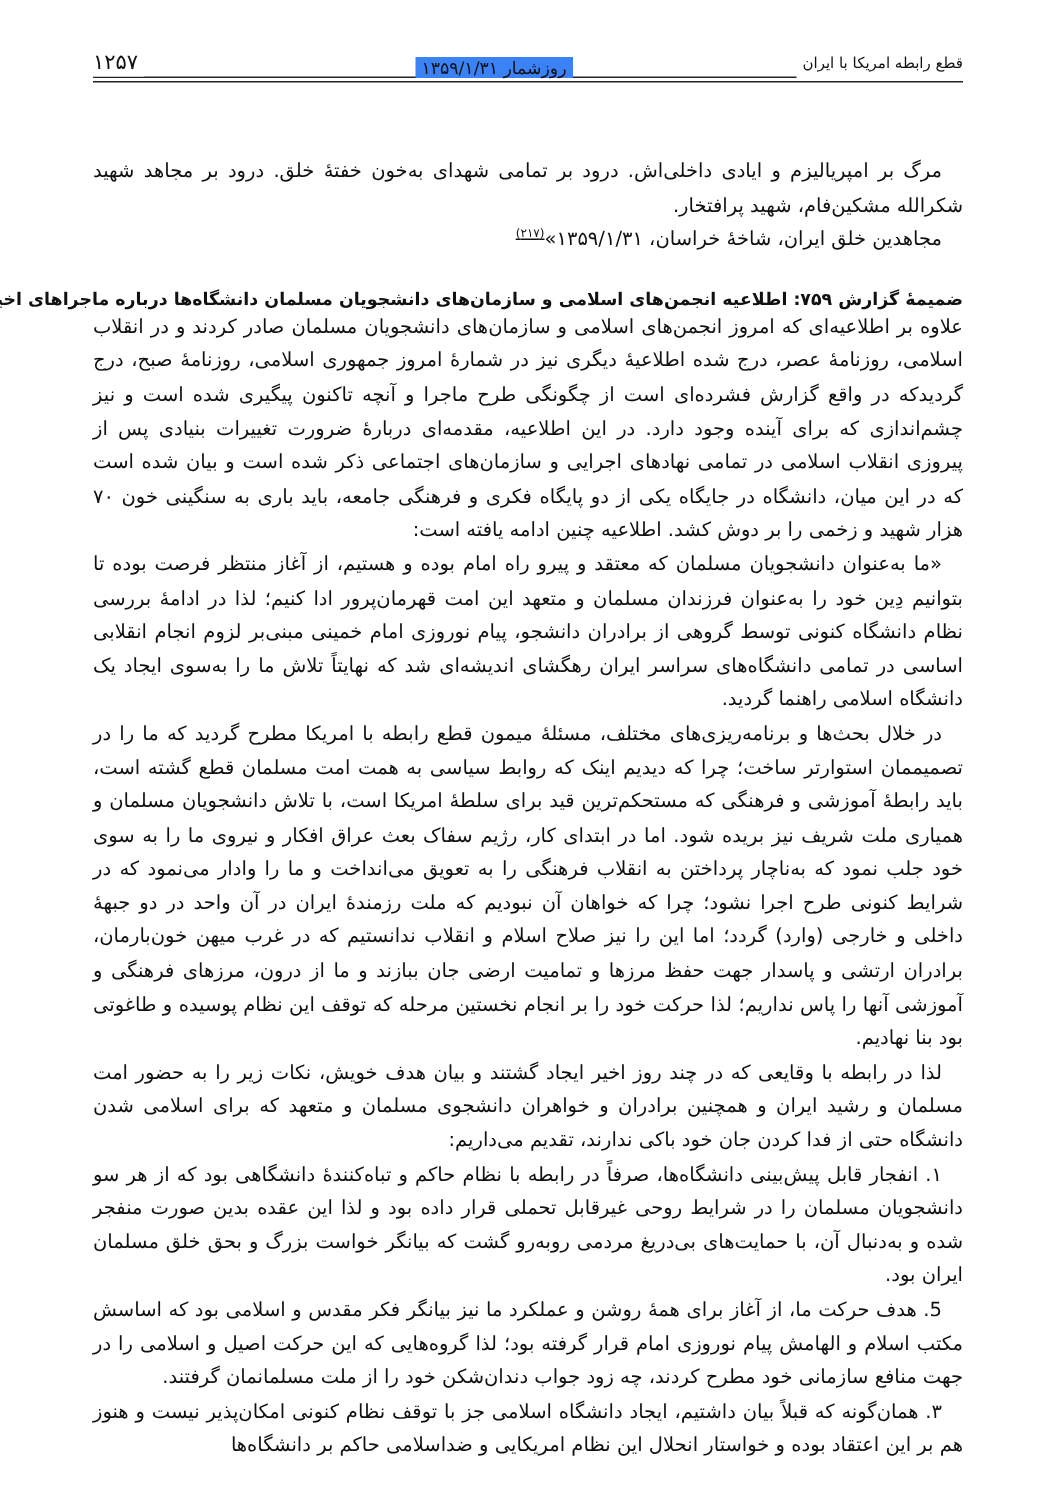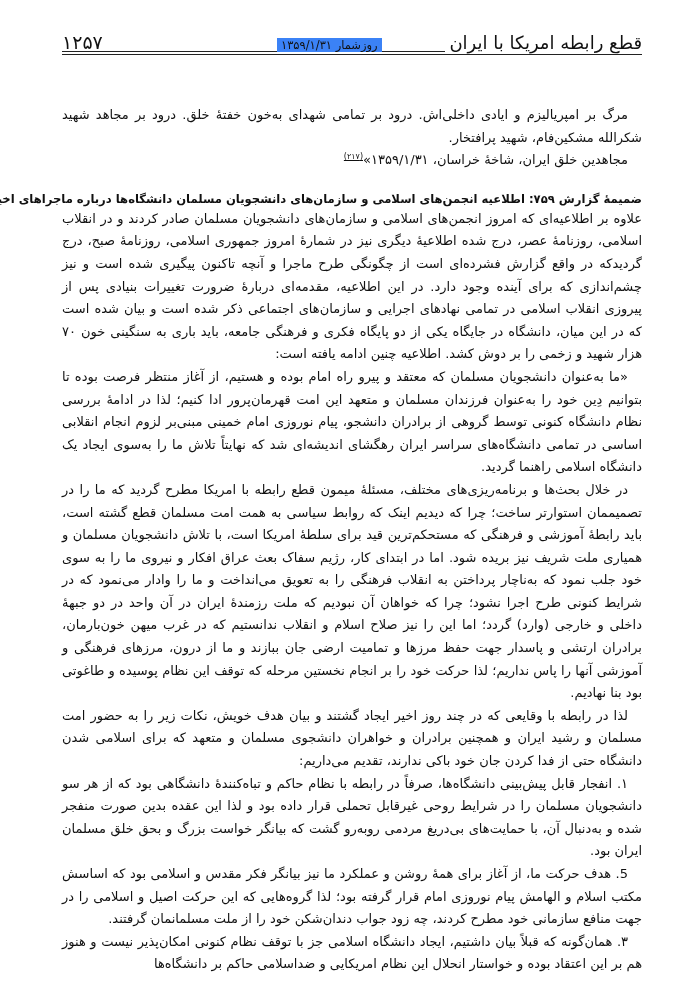--- a/index.html
+++ b/index.html
@@ -5,29 +5,29 @@
   html, body { margin: 0; padding: 0; background: #ffffff; }
   body {
     width: 699px; height: 992px; position: relative; overflow: hidden;
     font-family: "DejaVu Sans", sans-serif; color: #111;
   }
   .page-header {
     position: absolute; left: 62px; top: 30px; width: 580px; height: 24px;
     direction: rtl;
   }
   .hdr-title {
-    position: absolute; right: 0; top: 4px; font-size: 18px; line-height: 18px;
+    position: absolute; right: 0; top: 4px; font-size: 10px; line-height: 18px;
     background: #fff; padding-left: 4px; z-index: 2; text-align: right;
   }
   .hdr-date {
     position: absolute; left: 215px; top: 8px; font-size: 11.5px; line-height: 14px;
     background: #3b82f6; padding: 0 4px; z-index: 2; direction: rtl; white-space: nowrap;
   }
   .hdr-page {
-    position: absolute; left: 0; top: 3px; font-size: 19px; line-height: 18px;
+    position: absolute; left: 0; top: 3px; font-size: 14px; line-height: 18px;
     background: #fff; padding-right: 4px; z-index: 2; direction: rtl;
   }
   .hdr-rule1 { position: absolute; left: 0; right: 0; top: 21px; border-top: 1px solid #222; }
   .hdr-rule2 { position: absolute; left: 0; right: 0; top: 24px; border-top: 1px solid #222; }
   .content {
     position: absolute; left: 62px; top: 64px; width: 580px;
     direction: rtl; text-align: justify; text-align-last: right;
     font-size: 13px; line-height: 22.6px; margin-top: 40px;
   }
   .content p { margin: 0; }

